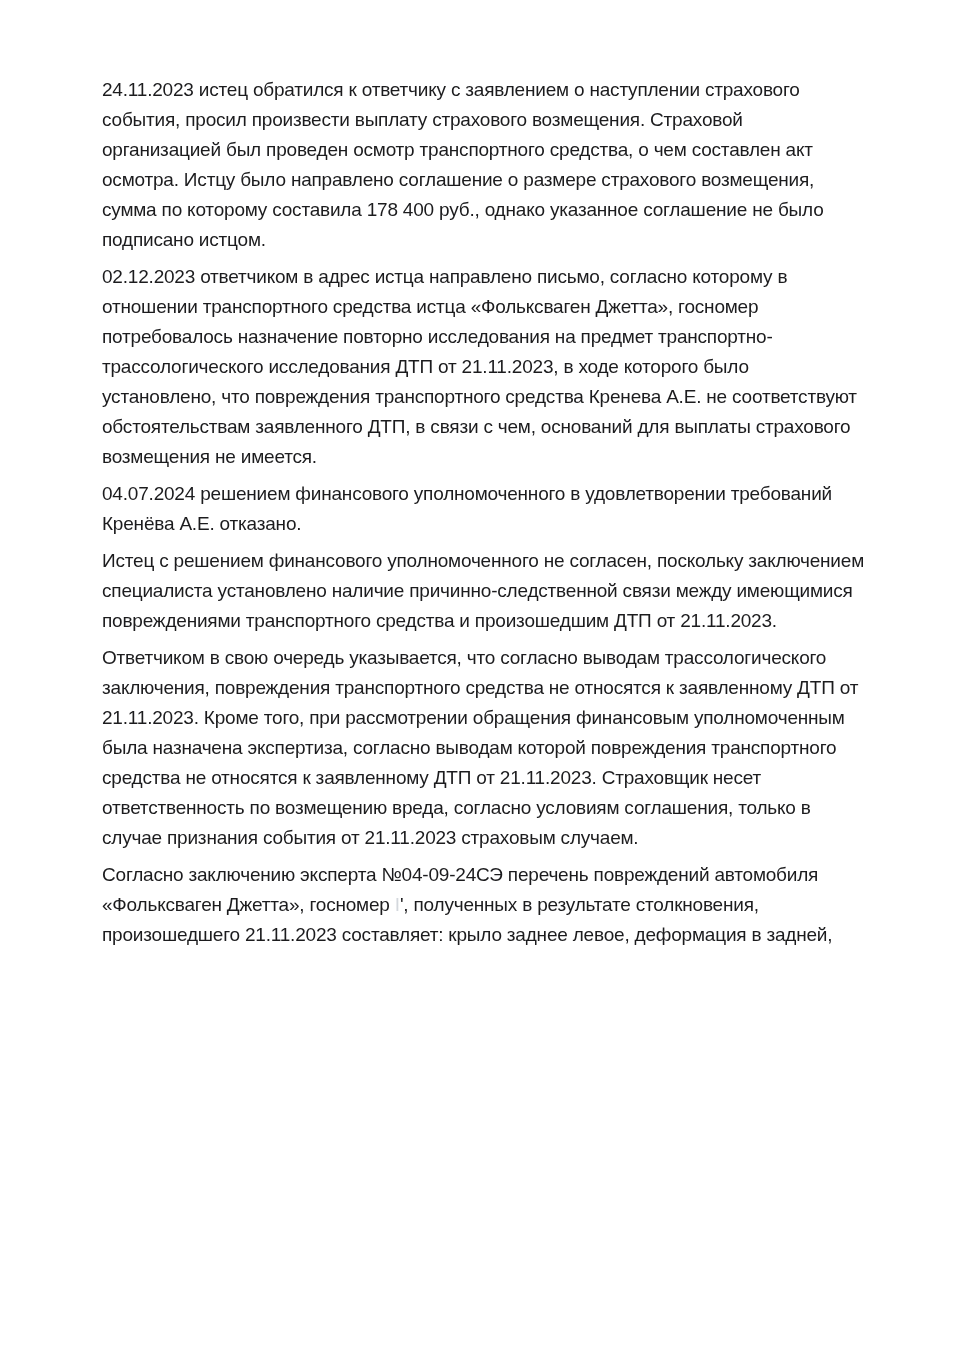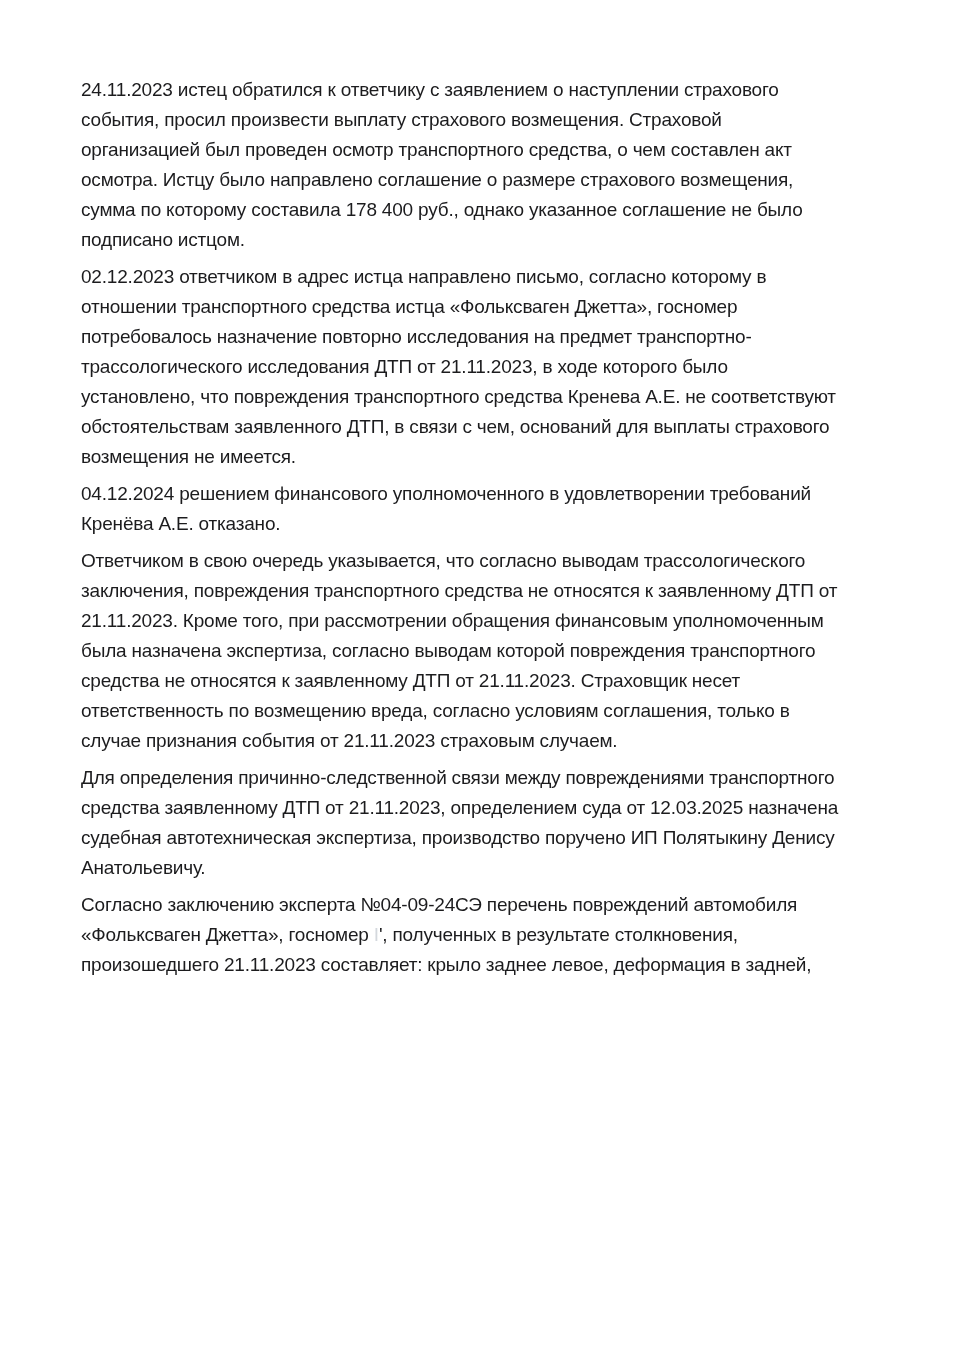--- a/index.html
+++ b/index.html
@@ -11,21 +11,21 @@
     width: 969px;
     height: 1369px;
     overflow: hidden;
     font-family: "Liberation Sans", "DejaVu Sans", sans-serif;
   }
   .doc-page {
     box-sizing: border-box;
     width: 969px;
     height: 1199px;
     background: #ffffff;
-    padding: 75px 68px 0 81px;
+    padding: 75px 68px 0 102px;
   }
   .doc-body {
     max-width: 762px;
   }
   .doc-body p {
     margin: 0 0 7px 0;
     font-size: 19px;
     line-height: 30px;
     letter-spacing: -0.2px;
     color: #1c1c1e;
@@ -36,18 +36,18 @@
     color: #d4d8dd;
   }
 </style>
 </head>
 <body>
 
 <div class="doc-page">
   <div class="doc-body">
     <p>24.11.2023 истец обратился к ответчику с заявлением о наступлении страхового события, просил произвести выплату страхового возмещения. Страховой организацией был проведен осмотр транспортного средства, о чем составлен акт осмотра. Истцу было направлено соглашение о размере страхового возмещения, сумма по которому составила 178 400 руб., однако указанное соглашение не было подписано истцом.</p>
     <p>02.12.2023 ответчиком в адрес истца направлено письмо, согласно которому в отношении транспортного средства истца «Фольксваген Джетта», госномер потребовалось назначение повторно исследования на предмет транспортно-трассологического исследования ДТП от 21.11.2023, в ходе которого было установлено, что повреждения транспортного средства Кренева А.Е. не соответствуют обстоятельствам заявленного ДТП, в связи с чем, оснований для выплаты страхового возмещения не имеется.</p>
-    <p>04.12.2024 решением финансового уполномоченного в удовлетворении требований Кренёва А.Е. отказано.</p>
+    <p>04.07.2024 решением финансового уполномоченного в удовлетворении требований Кренёва А.Е. отказано.</p>
+    <p>Истец с решением финансового уполномоченного не согласен, поскольку заключением специалиста установлено наличие причинно-следственной связи между имеющимися повреждениями транспортного средства и произошедшим ДТП от 21.11.2023.</p>
     <p>Ответчиком в свою очередь указывается, что согласно выводам трассологического заключения, повреждения транспортного средства не относятся к заявленному ДТП от 21.11.2023. Кроме того, при рассмотрении обращения финансовым уполномоченным была назначена экспертиза, согласно выводам которой повреждения транспортного средства не относятся к заявленному ДТП от 21.11.2023. Страховщик несет ответственность по возмещению вреда, согласно условиям соглашения, только в случае признания события от 21.11.2023 страховым случаем.</p>
-    <p>Для определения причинно-следственной связи между повреждениями транспортного средства заявленному ДТП от 21.11.2023, определением суда от 12.03.2025 назначена судебная автотехническая экспертиза, производство поручено ИП Полятыкину Денису Анатольевичу.</p>
     <p><span>Согласно заключению эксперта №04-09-24СЭ перечень повреждений автомобиля «Фольксваген Джетта», госномер </span><span class="plate-trace">І</span><span>', полученных в результате столкновения, произошедшего 21.11.2023 составляет: крыло заднее левое, деформация в задней,</span></p>
   </div>
 </div>
 
 </body></html>

